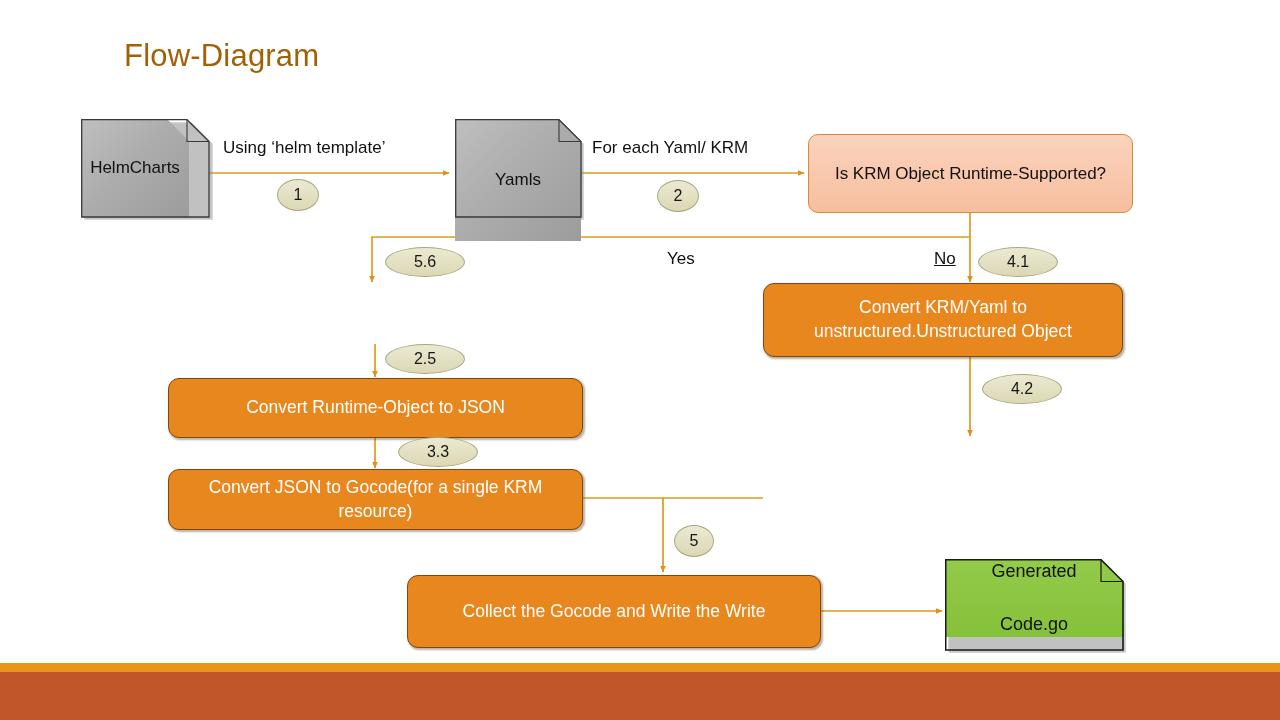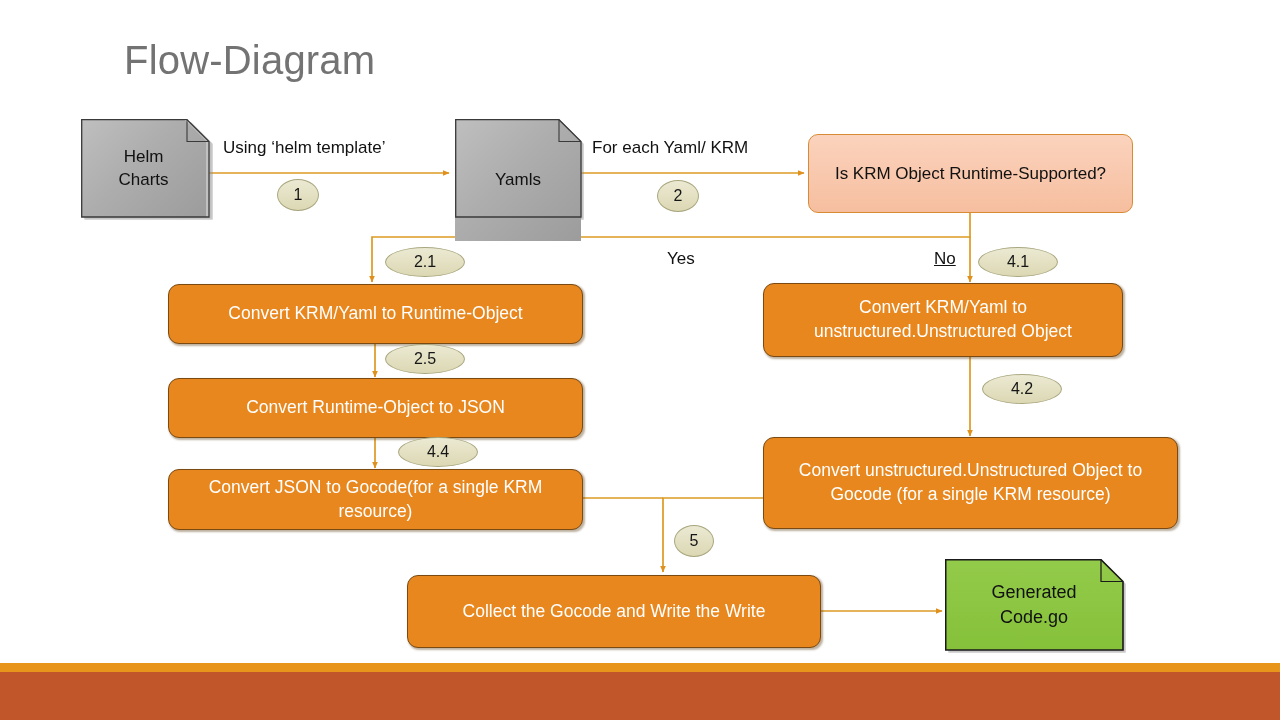--- a/index.html
+++ b/index.html
@@ -14,22 +14,22 @@
     background: #ffffff;
     overflow: hidden;
     font-family: "Liberation Sans", sans-serif;
   }
 
   
   #title {
     position: absolute;
     left: 124px;
     top: 38px;
-    font-size: 40px;
-    color: #737373;
+    font-size: 31px;
+    color: #a16207;
     font-weight: 400;
     letter-spacing: 0.2px;
     white-space: nowrap;
   }
 
   
   #bar-thin {
     position: absolute;
     left: 0;
     top: 663px;
@@ -181,95 +181,89 @@
 
       <path d="M821,611 L942,611"></path>
     </g>
     <g stroke="#DD9A22" stroke-width="1.7" fill="none">
 
       <path d="M583,498 L663,498"></path>
     </g>
   </svg>
 
   <div class="doc-shadow" style="left:84px; top:122px; width:129px; height:98px;"></div>
-  <div class="doc-node gray" style="left:81px; top:119px; width:125px; height:98px; flex-direction:column;">
+  <div class="doc-node gray" style="left:81px; top:119px; width:108px; height:98px; ">
     <div>Helm</div>
     <div>Charts</div>
   </div>
   <svg class="doc-outline" style="left:81px; top:119px;" width="129" height="99" viewBox="0 0 129 99">
     <path d="M0.7,0.7 L106,0.7 L128,22.5 L128,98 L0.7,98 Z" fill="none" stroke="#3a3a3a" stroke-width="1.3"></path>
     <path d="M106,0.7 L106,22.5 L128,22.5" fill="none" stroke="#3a3a3a" stroke-width="1.1"></path>
   </svg>
 
   <div class="doc-shadow" style="left:458px; top:122px; width:126px; height:98px;"></div>
   <div class="doc-node gray" style="left:455px; top:119px; width:126px; height:122px;">
     <span>Yamls</span>
   </div>
   <svg class="doc-outline" style="left:455px; top:119px;" width="127" height="99" viewBox="0 0 127 99">
     <path d="M0.7,0.7 L104,0.7 L126,22.5 L126,98 L0.7,98 Z" fill="none" stroke="#3a3a3a" stroke-width="1.3"></path>
     <path d="M104,0.7 L104,22.5 L126,22.5" fill="none" stroke="#3a3a3a" stroke-width="1.1"></path>
   </svg>
 
   <div class="doc-shadow" style="left:948px; top:562px; width:178px; height:91px;"></div>
-  <div class="doc-node green" style="left:945px; top:559px; width:178px; height:91px; flex-direction:column; font-size:18px;">
+  <div class="doc-node green" style="left:945px; top:559px; width:178px; height:78px; flex-direction:column; font-size:18px;justify-content:space-between;">
     <div>Generated</div>
     <div>Code.go</div>
   </div>
   <svg class="doc-outline" style="left:945px; top:559px;" width="179" height="92" viewBox="0 0 179 92">
     <path d="M0.7,0.7 L156,0.7 L178,22.5 L178,91 L0.7,91 Z" fill="none" stroke="#1a1a1a" stroke-width="1.6"></path>
     <path d="M156,0.7 L156,22.5 L178,22.5" fill="none" stroke="#1a1a1a" stroke-width="1.2"></path>
   </svg>
 
   <div class="decision" style="left:808px; top:134px; width:325px; height:79px;">
     <span>Is KRM Object Runtime-Supported?</span>
   </div>
 
-  <div class="proc" style="left:168px; top:284px; width:415px; height:60px;">
-    <span>Convert KRM/Yaml to Runtime-Object</span>
-  </div>
 
   <div class="proc" style="left:168px; top:378px; width:415px; height:60px;">
     <span>Convert Runtime-Object to JSON</span>
   </div>
 
   <div class="proc" style="left:168px; top:469px; width:415px; height:61px;">
     <span>Convert JSON to Gocode(for a single KRM resource)</span>
   </div>
 
   <div class="proc" style="left:763px; top:283px; width:360px; height:74px;">
     <span>Convert KRM/Yaml to unstructured.Unstructured Object</span>
   </div>
 
-  <div class="proc" style="left:763px; top:437px; width:415px; height:92px;">
-    <span>Convert unstructured.Unstructured Object to Gocode (for a single KRM resource)</span>
-  </div>
 
   <div class="proc" style="left:407px; top:575px; width:414px; height:73px;">
     <span>Collect the Gocode and Write the Write</span>
   </div>
 
   <div class="edge-label" style="left:223px; top:138px;">Using ‘helm template’</div>
   <div class="edge-label" style="left:592px; top:138px;">For each Yaml/ KRM</div>
   <div class="edge-label" style="left:667px; top:249px;">Yes</div>
   <div class="edge-label" style="left:934px; top:249px;text-decoration:underline;">No</div>
 
   <div class="badge" style="left:277px; top:179px; width:42px; height:32px;">
     <span>1</span>
   </div>
   <div class="badge" style="left:657px; top:180px; width:42px; height:32px;">
     <span>2</span>
   </div>
   <div class="badge" style="left:385px; top:247px; width:80px; height:30px;">
-    <span>2.1</span>
+    <span>5.6</span>
   </div>
   <div class="badge" style="left:385px; top:344px; width:80px; height:30px;">
     <span>2.5</span>
   </div>
   <div class="badge" style="left:398px; top:437px; width:80px; height:30px;">
-    <span>4.4</span>
+    <span>3.3</span>
   </div>
   <div class="badge" style="left:978px; top:247px; width:80px; height:30px;">
     <span>4.1</span>
   </div>
   <div class="badge" style="left:982px; top:374px; width:80px; height:30px;">
     <span>4.2</span>
   </div>
   <div class="badge" style="left:674px; top:525px; width:40px; height:32px;">
     <span>5</span>
   </div>

